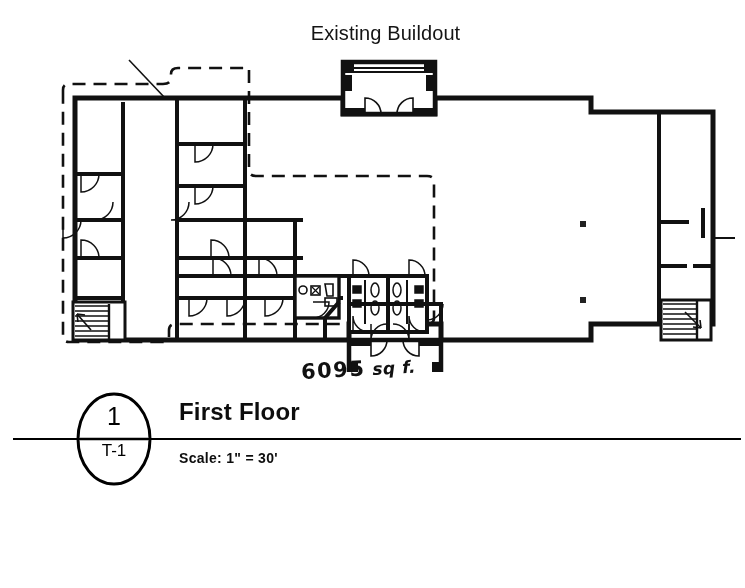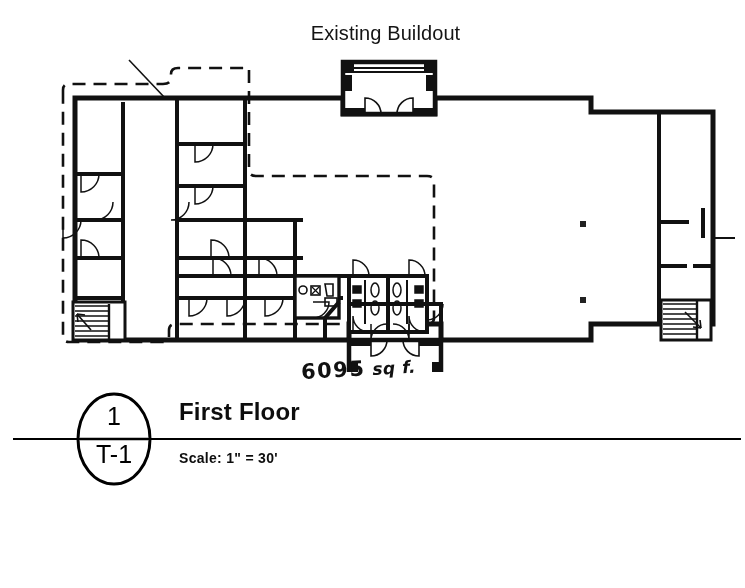--- a/index.html
+++ b/index.html
@@ -94,21 +94,21 @@
   }
   .bubble-number {
     left: 64px;
     top: 12px;
     font-size: 25px;
     font-weight: 400;
   }
   .bubble-sheet {
     left: 64px;
     top: 50px;
-    font-size: 25px;
+    font-size: 17px;
     font-weight: 400;
   }
   .tb-rule {
     position: absolute;
     left: 0px;
     top: 46px;
     width: 728px;
     height: 2px;
     background: #000000;
   }

